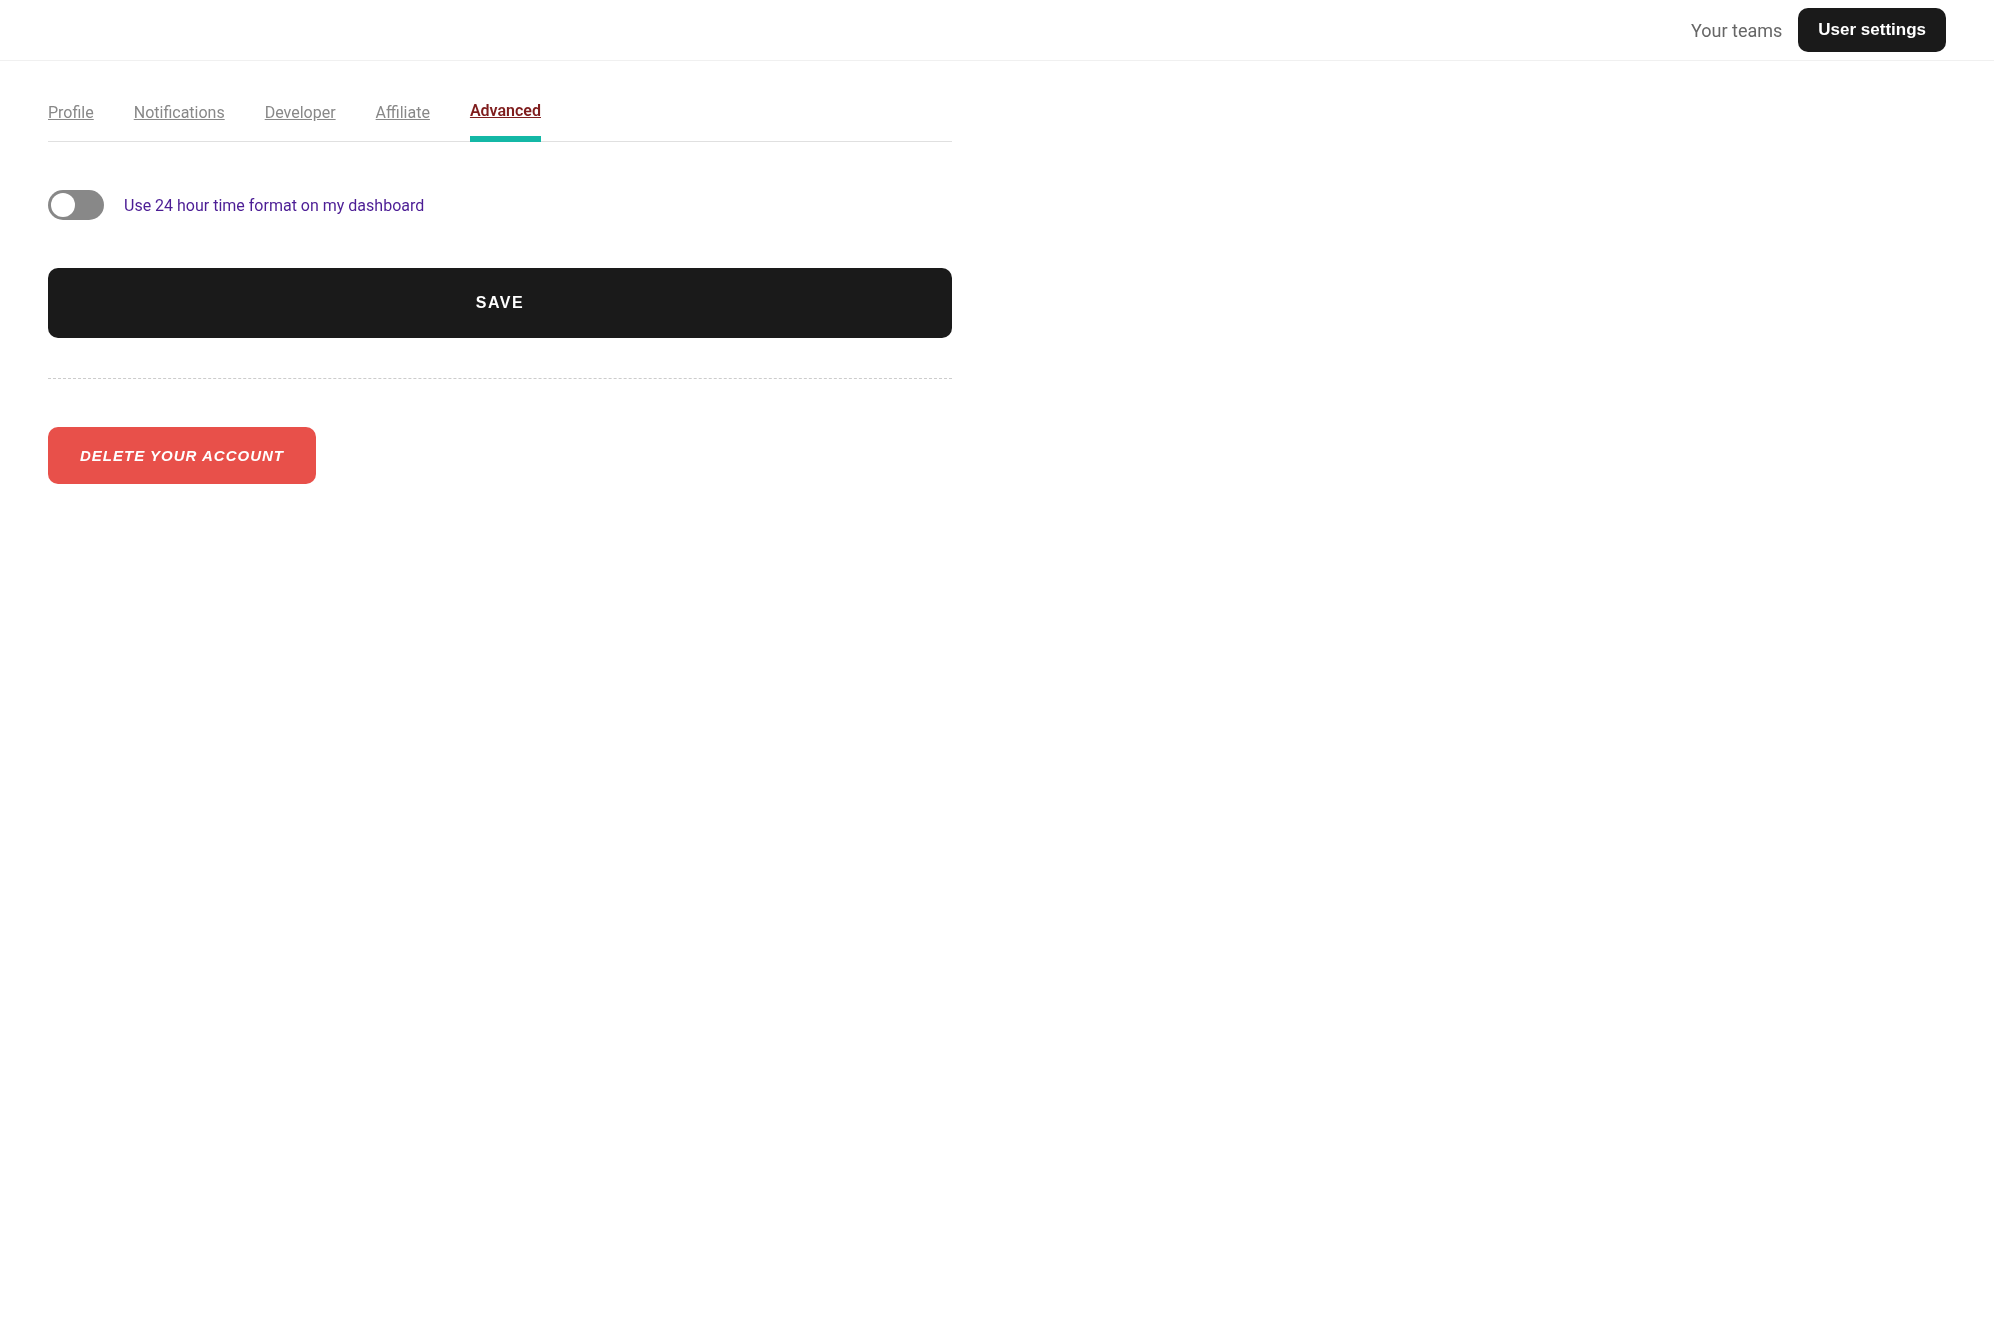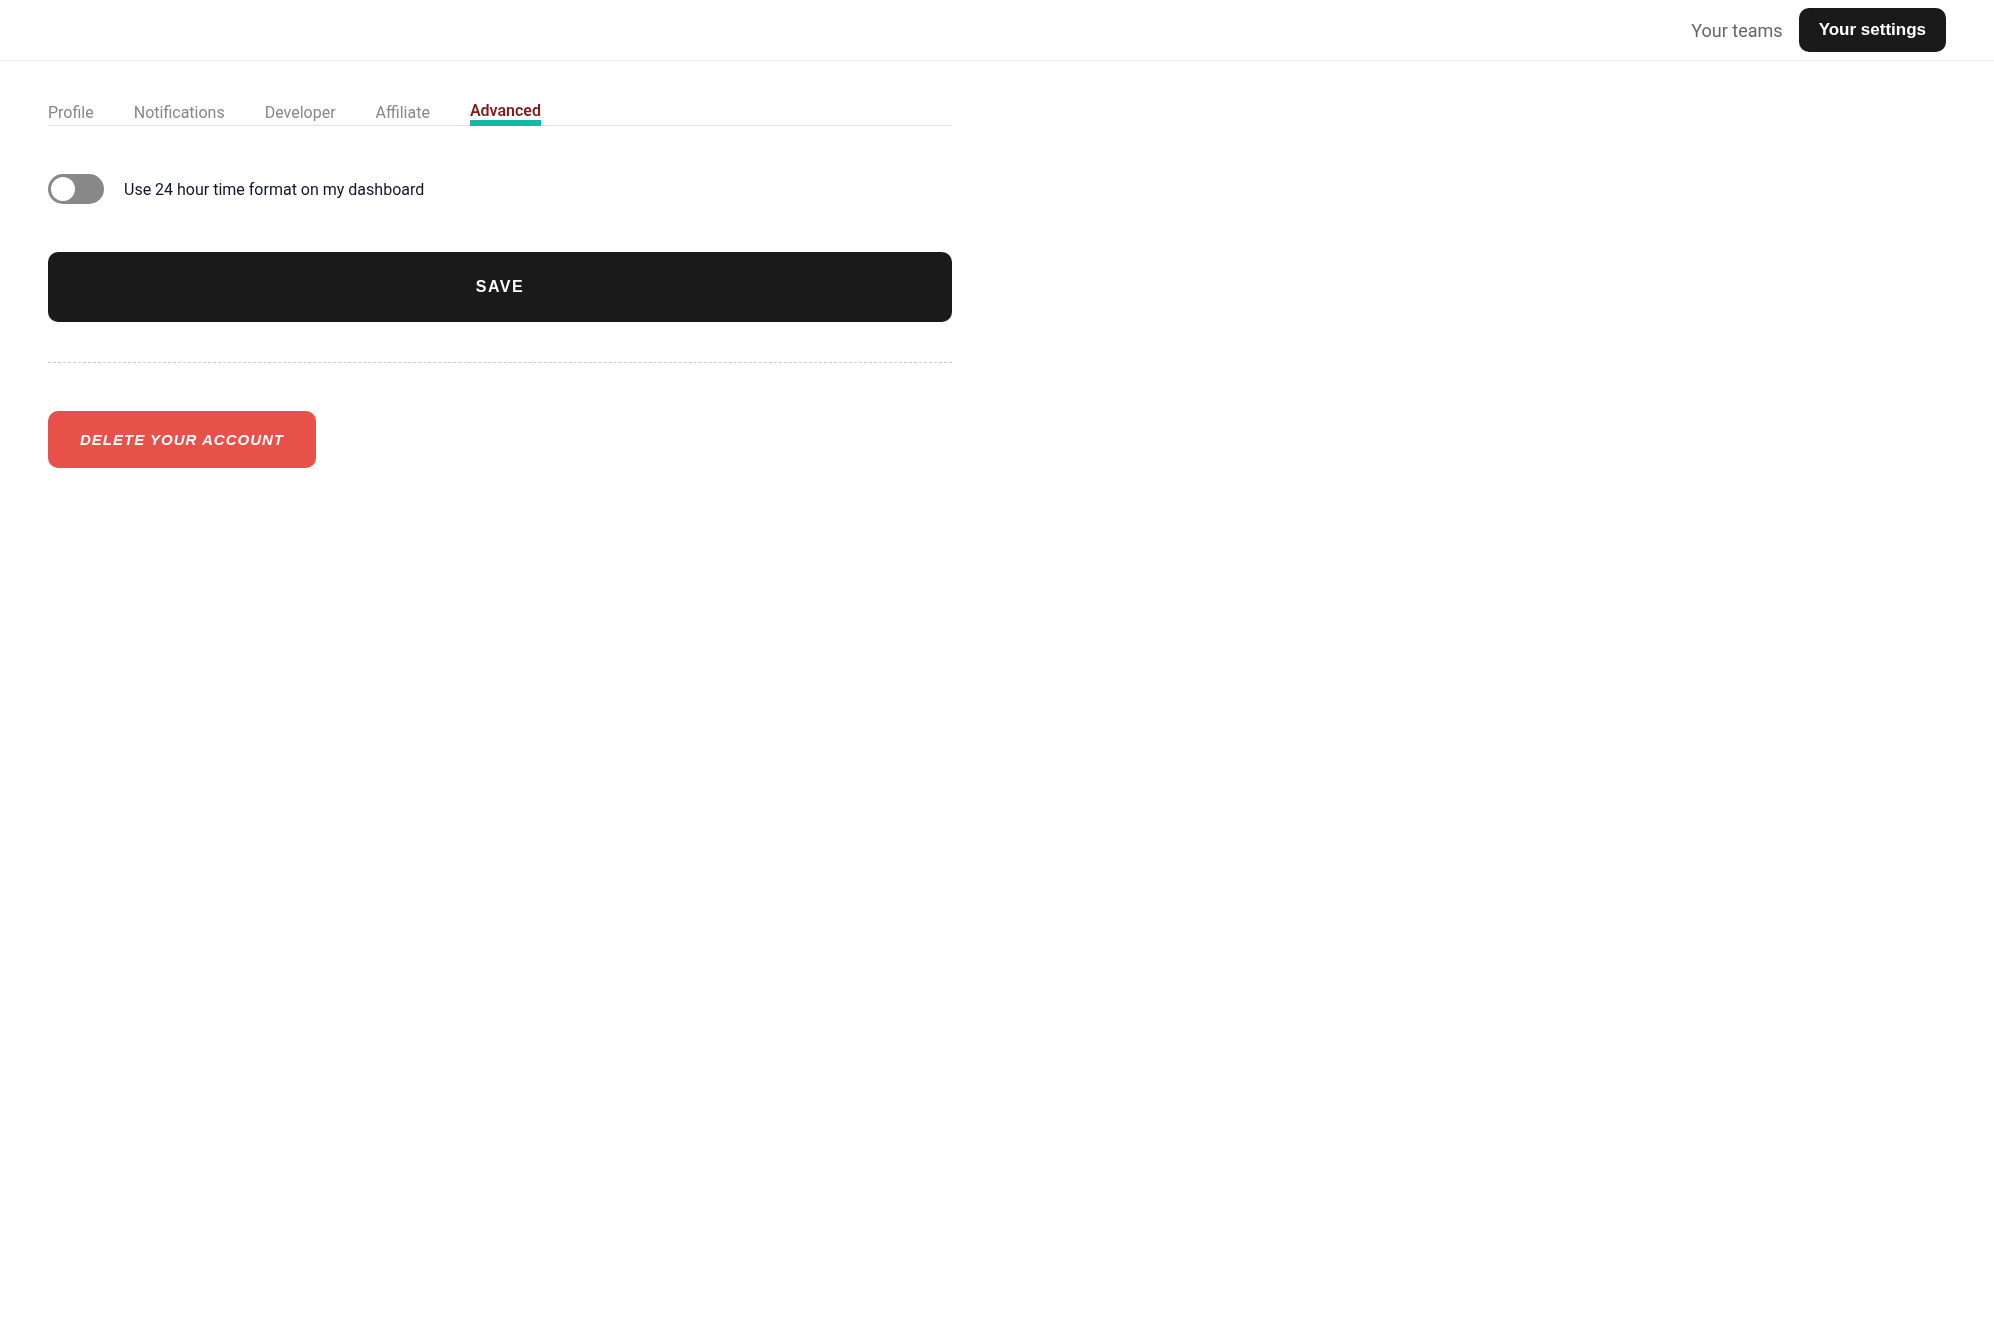--- a/index.html
+++ b/index.html
@@ -52,24 +52,26 @@
       align-items: center;
       gap: 40px;
       border-bottom: 1px solid #e0e0e0;
       margin-bottom: 48px;
     }
 
     .tab {
       font-size: 16px;
       color: #888;
       cursor: pointer;
+      padding-bottom: 16px;
       font-weight: 400;
       border-bottom: 2px solid transparent;
       margin-bottom: -1px;
       white-space: nowrap;
+      text-decoration: underline;
     }
 
     .tab.active {
       color: #7f1d1d;
       font-weight: 600;
       border-bottom: 6px solid #14b8a6;
     }
 
     .settings-section {
       margin-bottom: 48px;
@@ -77,21 +79,21 @@
 
     .toggle-row {
       display: flex;
       align-items: center;
       gap: 20px;
       margin-bottom: 32px;
     }
 
     .toggle-label {
       font-size: 16px;
-      color: #0f172a;
+      color: #4c1d95;
     }
 
     
     .toggle-switch {
       position: relative;
       width: 56px;
       height: 30px;
       flex-shrink: 0;
       cursor: pointer;
     }
@@ -174,21 +176,21 @@
       cursor: pointer;
       text-transform: uppercase;
       font-style: italic;
     }
   </style>
 </head>
 <body>
 
 <header class="top-nav">
   <span class="nav-your-teams">Your teams</span>
-  <button class="nav-user-settings">Your settings</button>
+  <button class="nav-user-settings">User settings</button>
 </header>
 
 <main class="main-content">
 
   <nav class="tabs">
     <span class="tab">Profile</span>
     <span class="tab">Notifications</span>
     <span class="tab">Developer</span>
     <span class="tab">Affiliate</span>
     <span class="tab active">Advanced</span>

